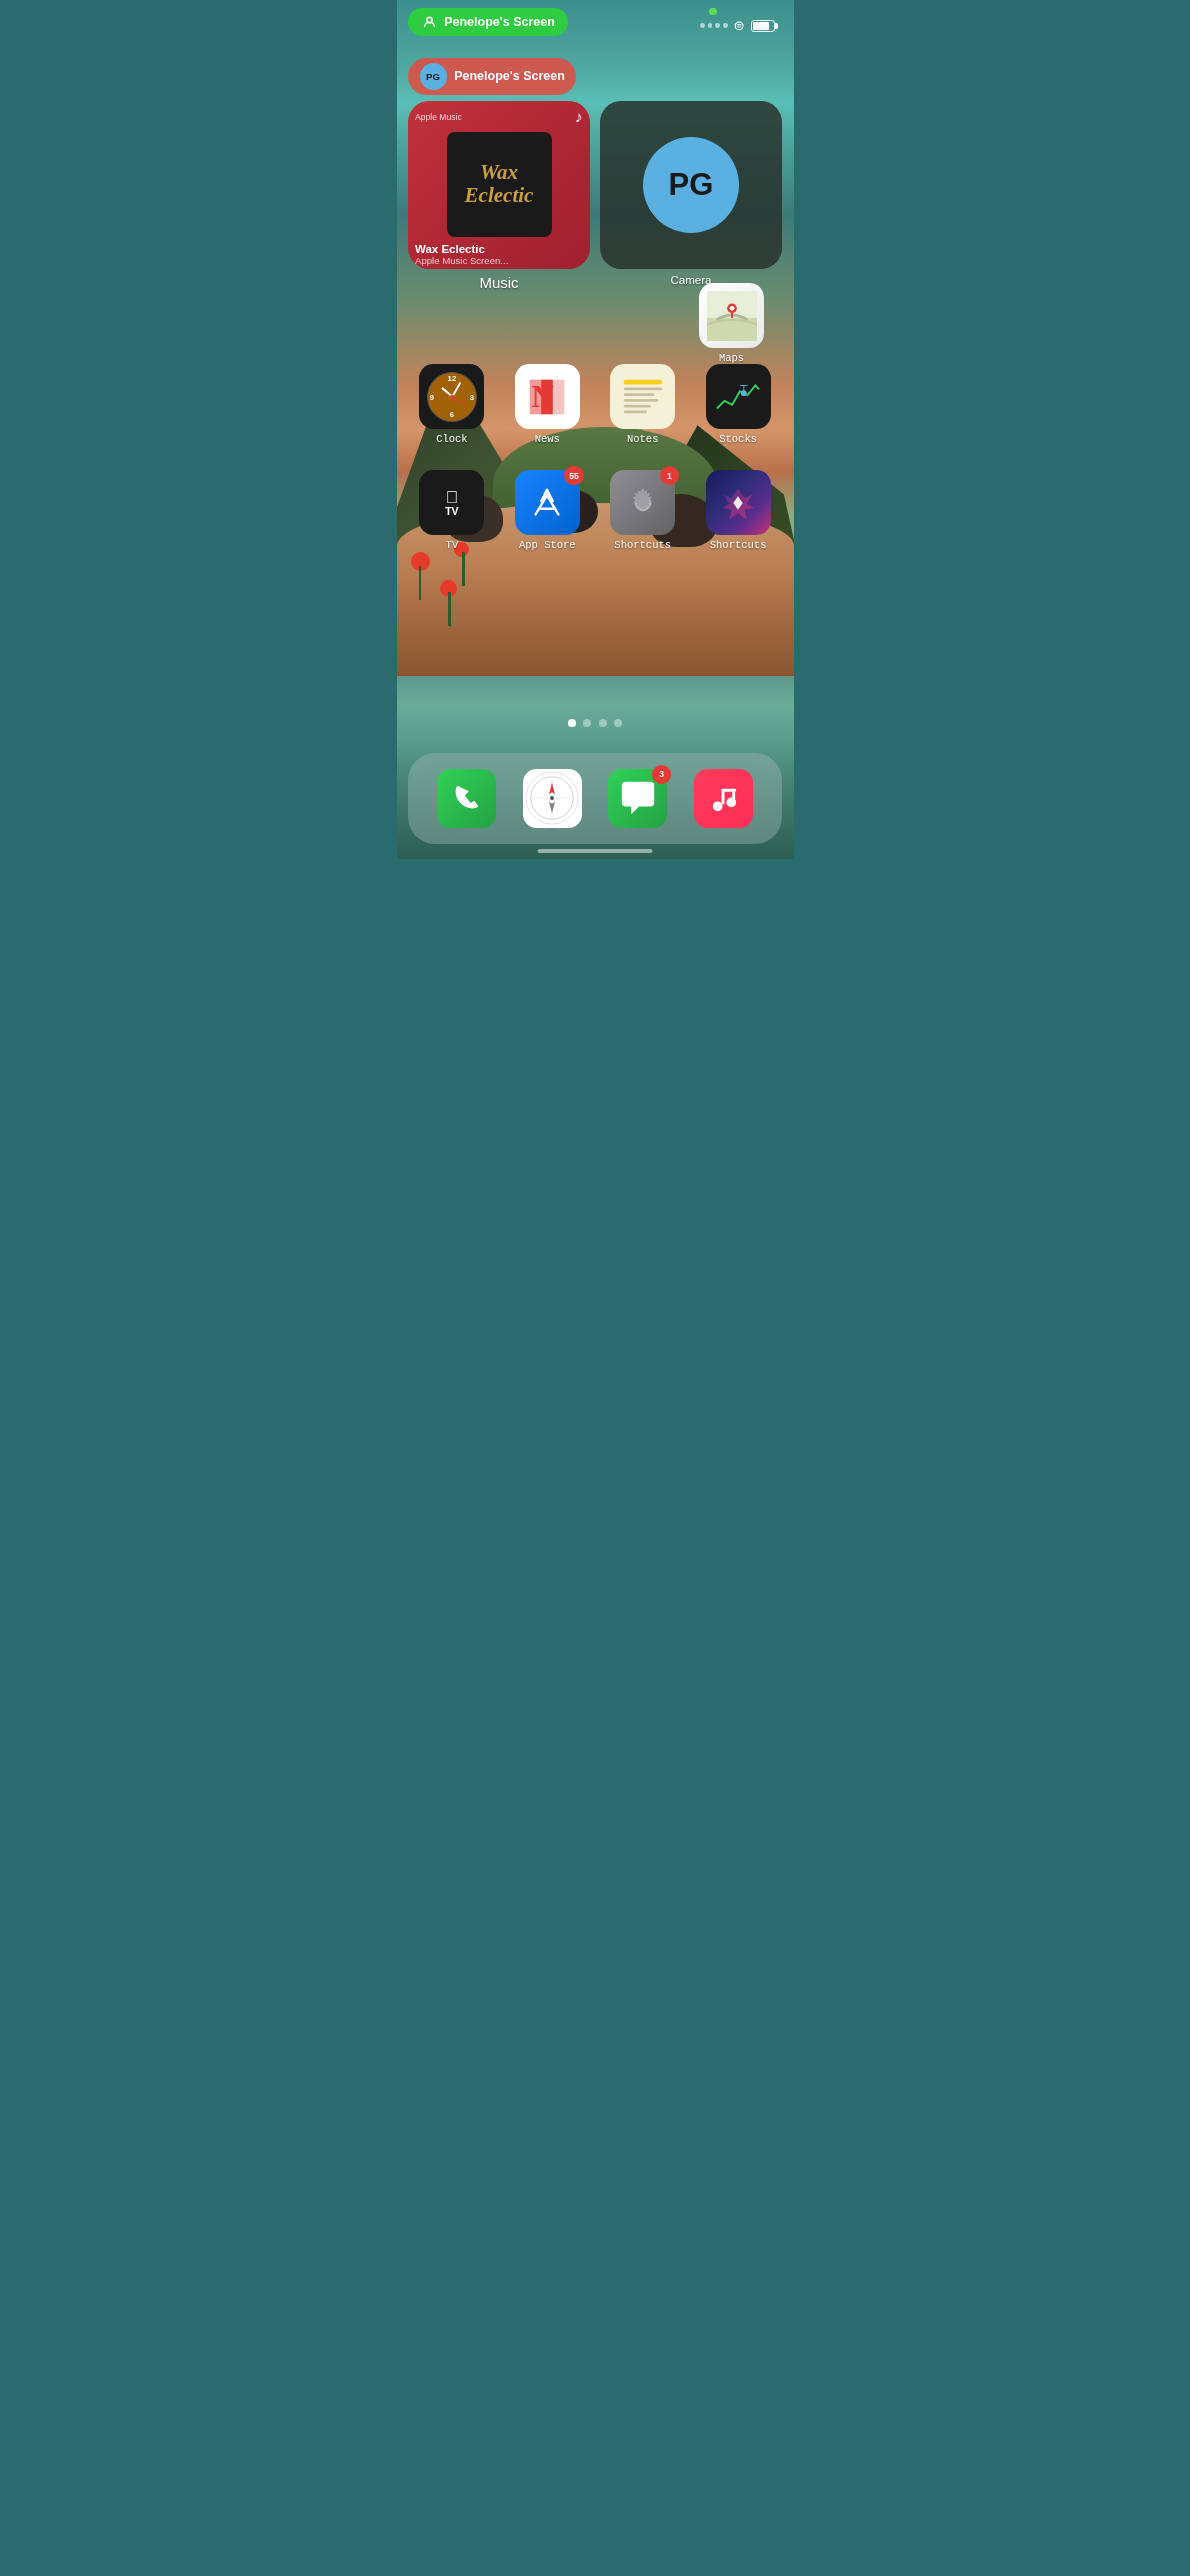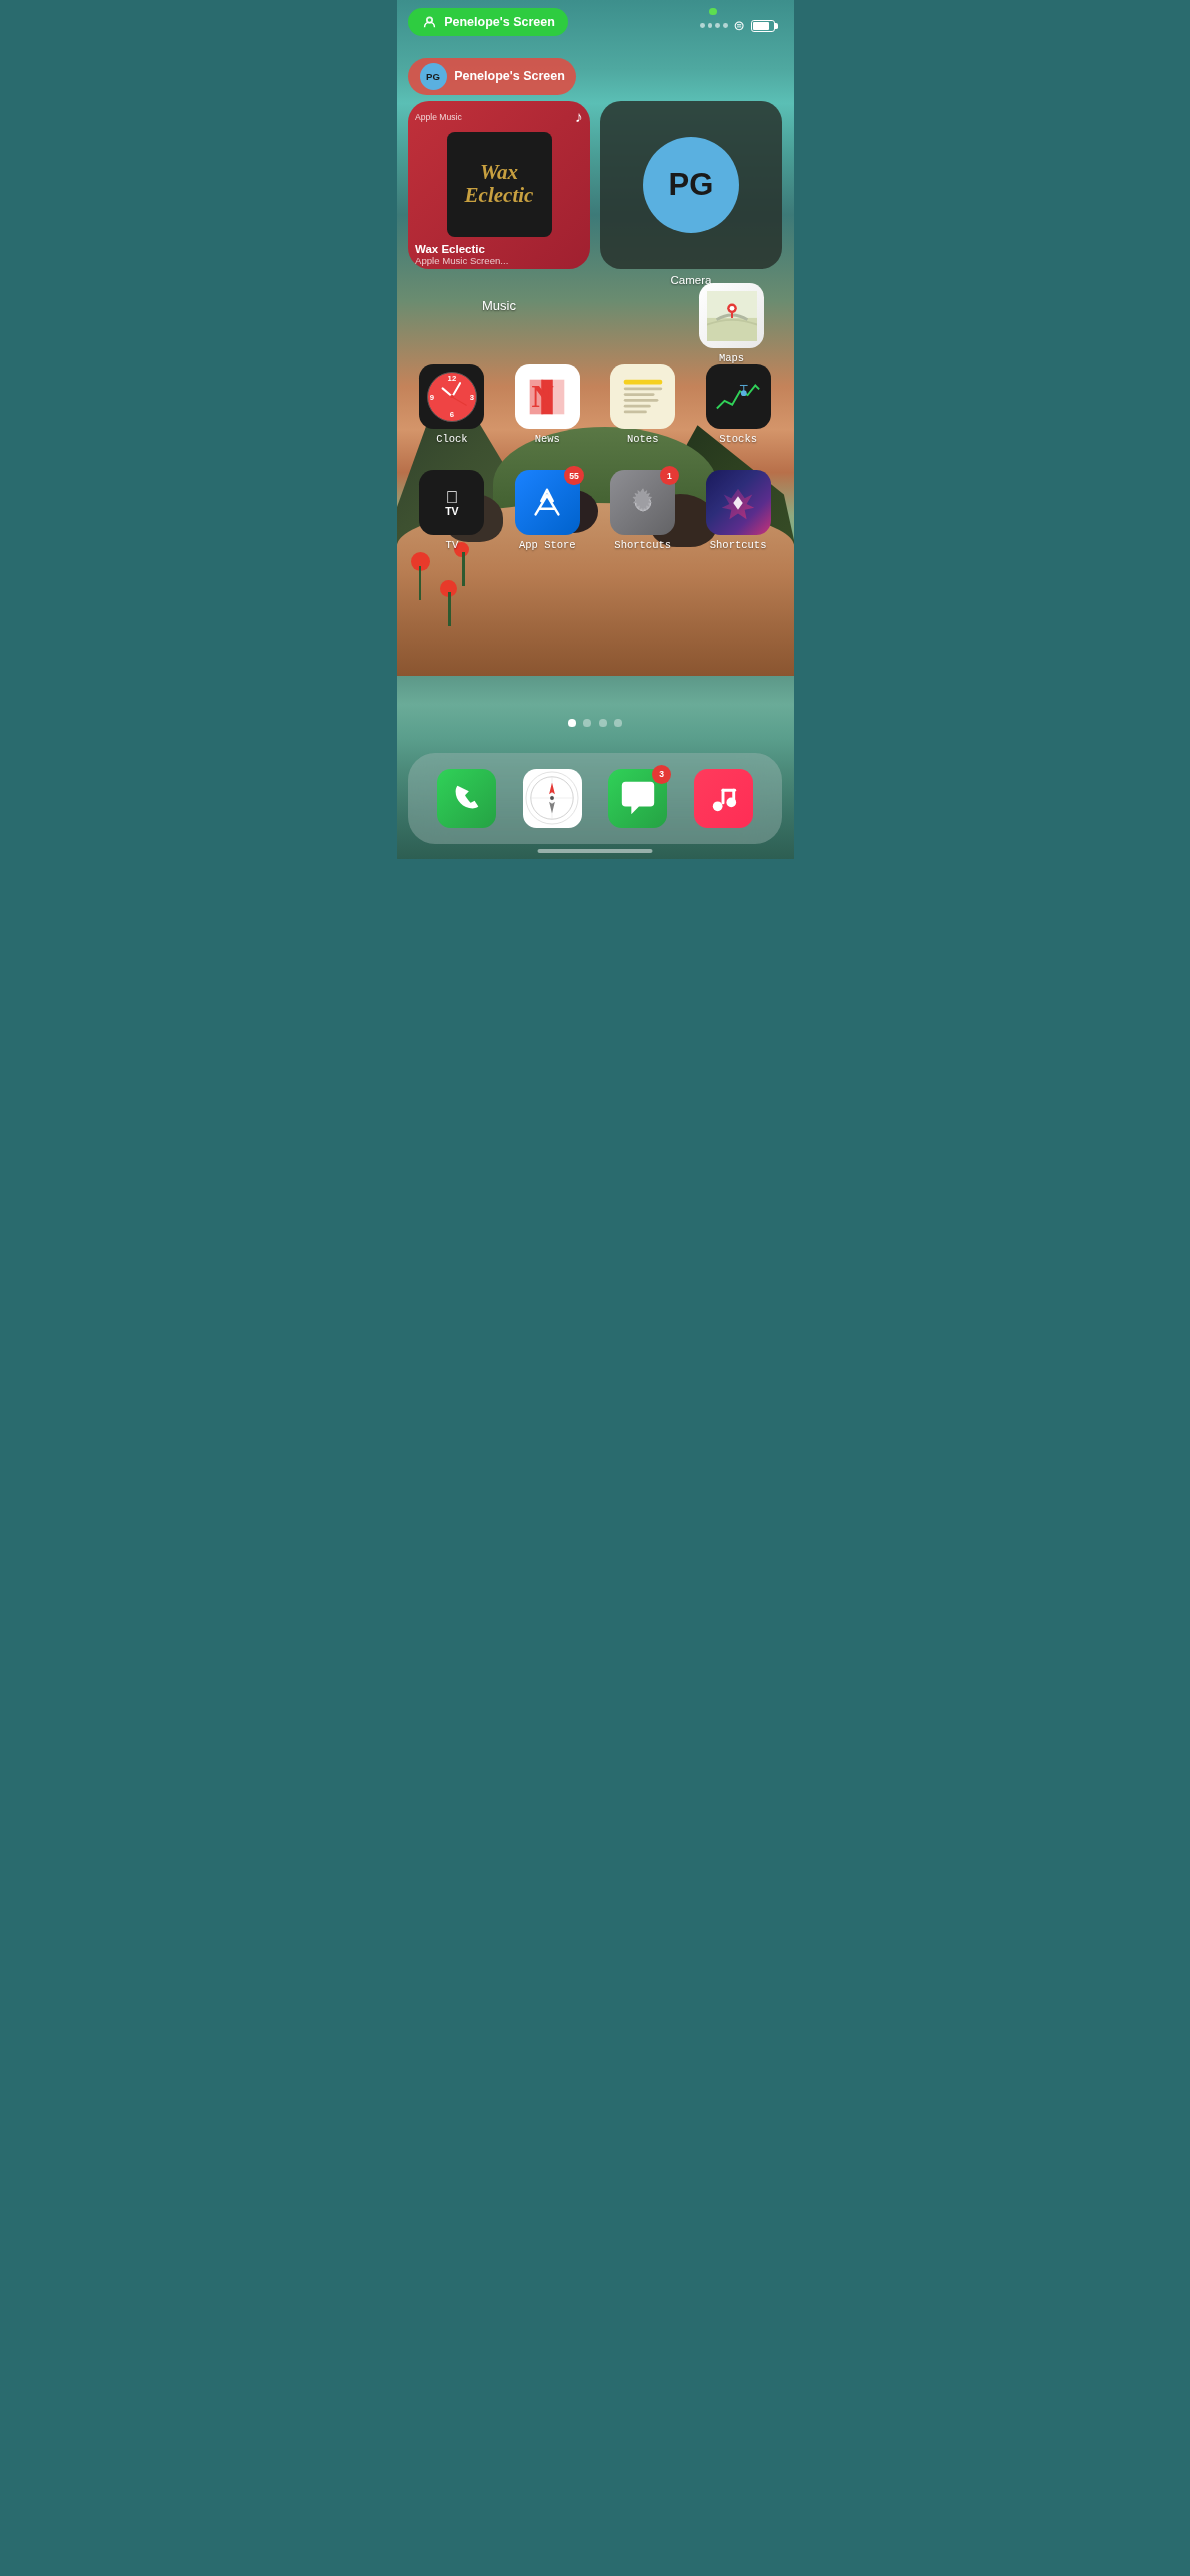--- a/index.html
+++ b/index.html
@@ -504,21 +504,21 @@
     
     .icon-music-dock {
       background: linear-gradient(135deg, #ff3b5c 0%, #ff2d55 100%);
     }
 
     
     .clock-face {
       width: 50px;
       height: 50px;
       border-radius: 50%;
-      background: #ef4444;
+      background: #a16207;
       border: 1.9px solid #555;
       position: relative;
     }
     .cn {
       position: absolute;
       color: white;
       font-size: 7.7px;
       font-weight: 600;
     }
     .cn-12 { top: 1.9px; left: 50%; transform: translateX(-50%); }
@@ -706,21 +706,21 @@
   <div class="music-widget-header">
     <span class="apple-music-badge">Apple Music</span>
     <span class="music-note-icon">♪</span>
   </div>
   <div class="album-art">
     <span class="album-art-text">Wax<br>Eclectic</span>
   </div>
   <div class="wax-eclectic-title">Wax Eclectic</div>
   <div class="music-subtitle">Apple Music Screen...</div>
 </div>
-<div style="position:absolute;top:274px;left:11.5px;width:182px;text-align:center;color:white;font-size:13px;text-shadow:0 1px 1.9px rgba(0,0,0,0.5);z-index:10;margin-top:24px;">Music</div>
+<div style="position:absolute;top:274px;left:11.5px;width:182px;text-align:center;color:white;font-size:15px;text-shadow:0 1px 1.9px rgba(0,0,0,0.5);z-index:10;">Music</div>
 
 <div class="camera-area">
   <div class="pg-avatar-large">PG</div>
 </div>
 <div style="position:absolute;top:274px;right:11.5px;width:182px;text-align:center;color:white;font-size:11.5px;text-shadow:0 1px 1.9px rgba(0,0,0,0.5);z-index:10;">Camera</div>
 
 <div class="apps-top-row" style="top:283px;justify-content:flex-end;padding-right:19px;">
   <div class="app-icon-wrapper">
     <div class="app-icon icon-maps" style="overflow:hidden;">
       <svg width="50" height="50" viewBox="0 0 52 52">

